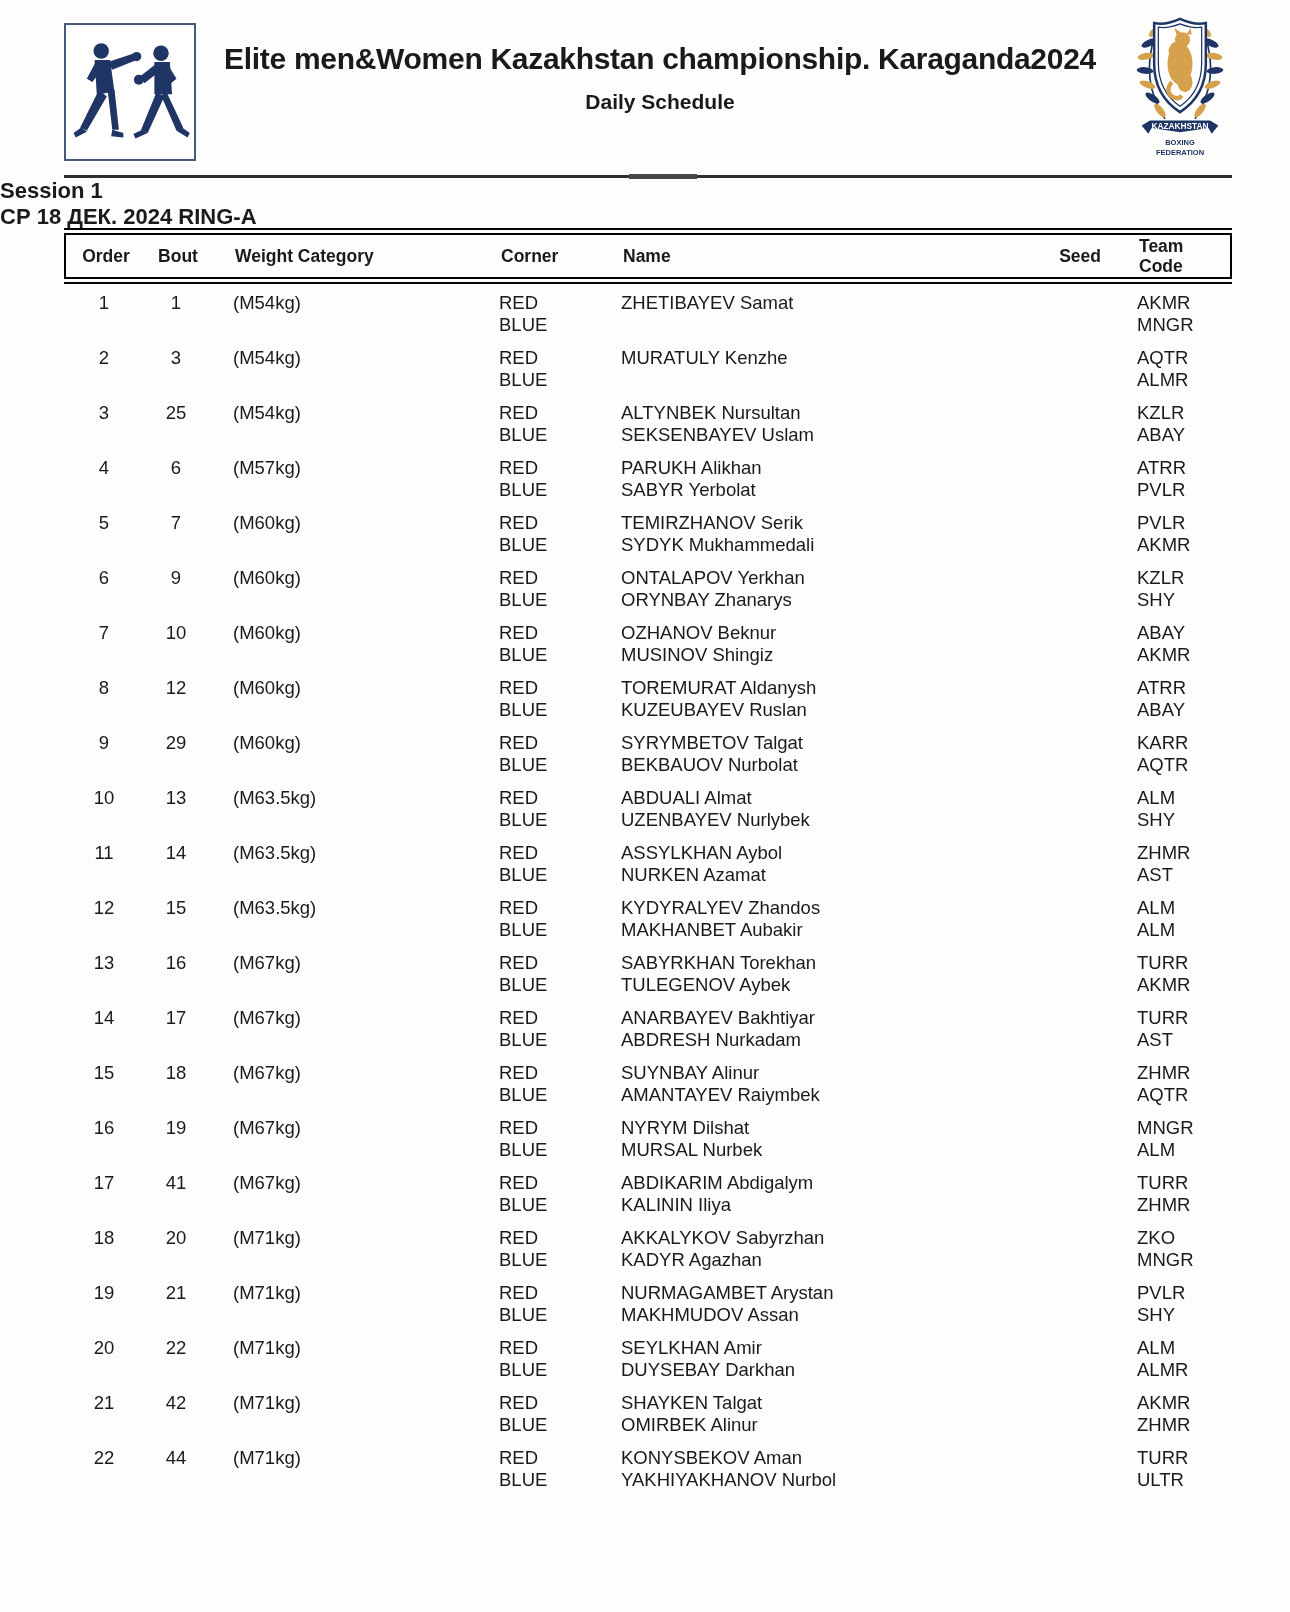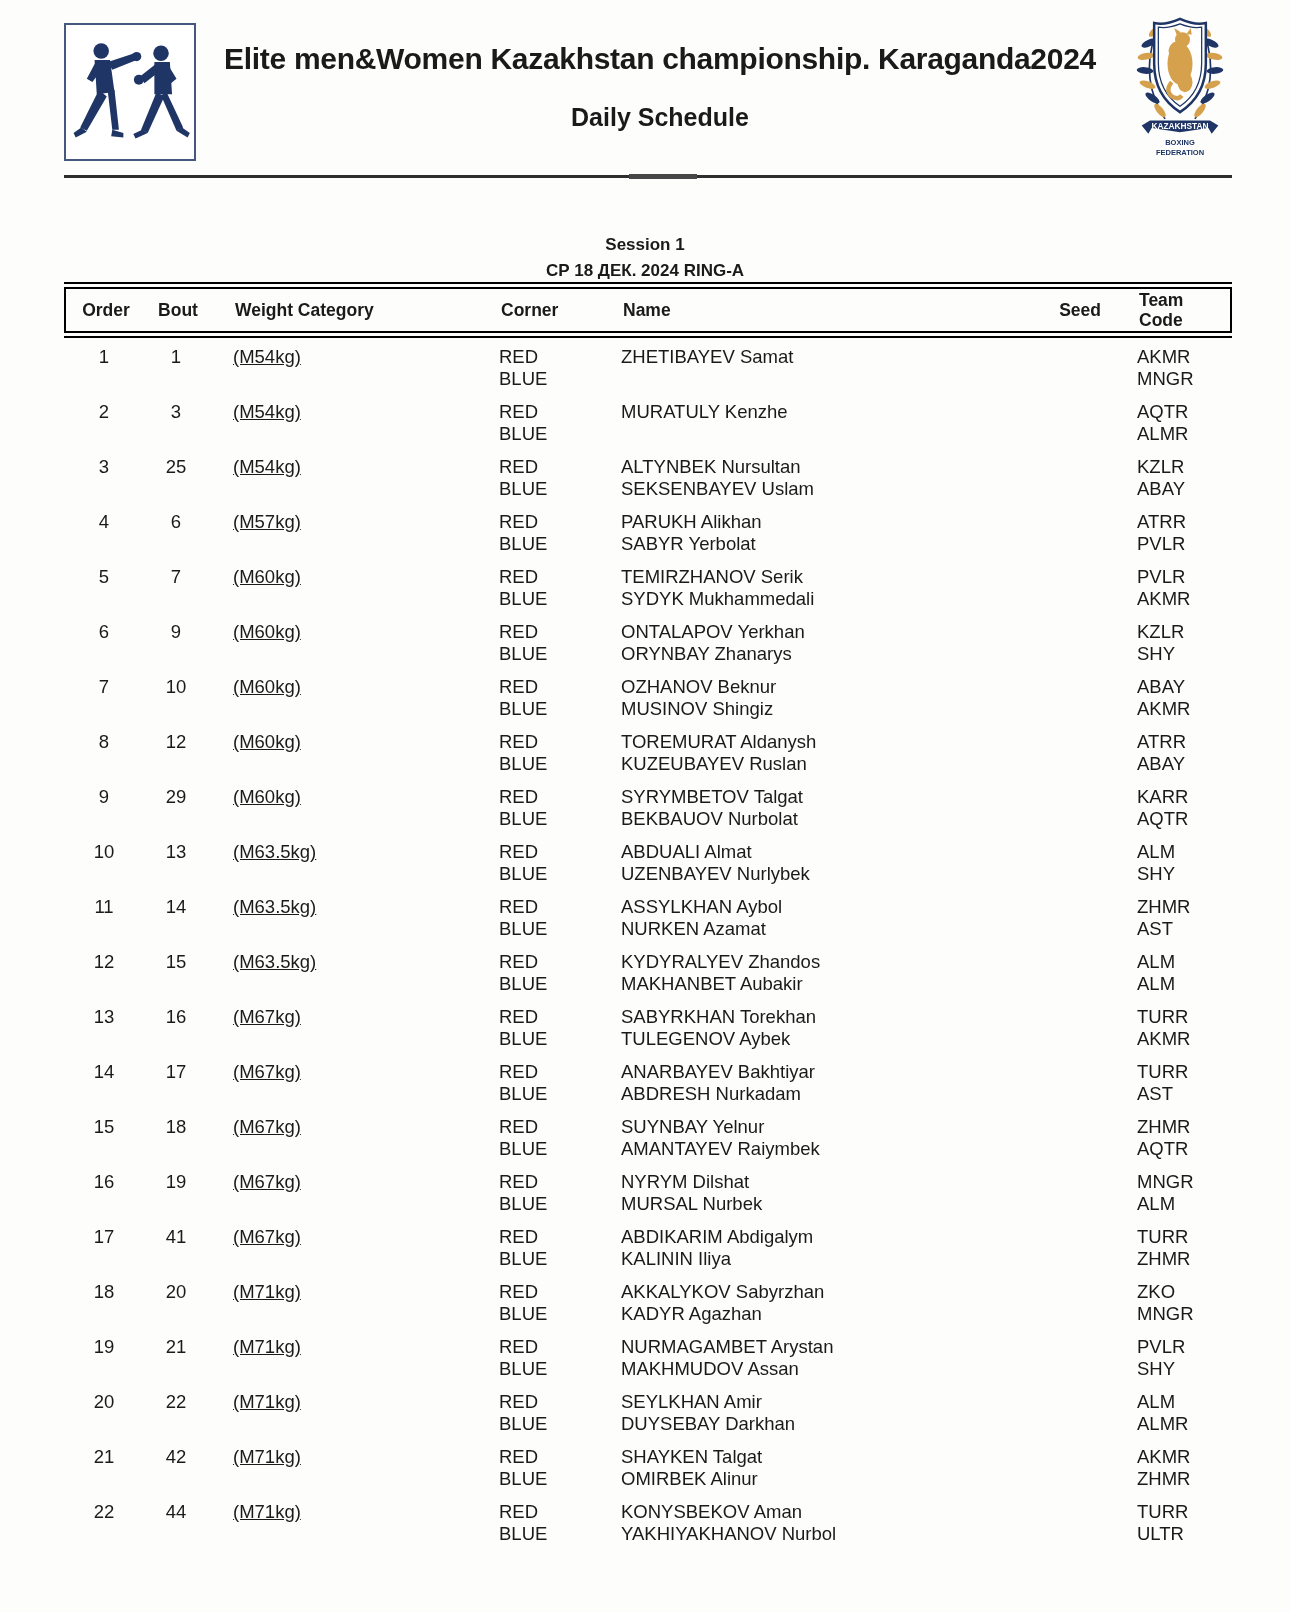--- a/index.html
+++ b/index.html
@@ -12,44 +12,44 @@
   
   .header { position:relative; height:160px; }
   .logo-left {
     position:absolute; left:64px; top:23px; width:132px; height:138px;
     border:2px solid #46587e; background:#fff;
     display:flex; align-items:center; justify-content:center;
   }
   .logo-right { position:absolute; right:60px; top:10px; width:100px; height:156px; }
   .titles { position:absolute; left:205px; right:175px; top:0; text-align:center; }
   .title { margin-top:42px; font-size:30px; font-weight:bold; letter-spacing:-0.3px; }
-  .subtitle { margin-top:27px; font-size:25px; font-weight:bold; }
+  .subtitle { margin-top:14px; font-size:21px; font-weight:bold; }
   .divider { position:relative; margin:15px 58px 0 64px; height:3px; background:#2e2e2e; }
   .divider::after { content:''; position:absolute; left:565px; top:-1px; width:68px; height:5px; background:#474747; }
   
-  .session { text-align:center; margin-top:54px; font-weight:bold; font-size:17px; line-height:26px; }
+  .session { text-align:left; font-weight:bold; font-size:22px; line-height:26px; }
   
   .table-wrap { margin:3px 58px 15px 64px; }
   .grid-cols { display:grid; grid-template-columns:80px 64px 291px 122px 393px 85px 133px; }
   .thead {
     position:relative; height:46px; align-items:center;
     border:2px solid #000; font-weight:bold; font-size:17.5px;
   }
   .thead::before { content:''; position:absolute; left:-2px; right:-2px; top:-7px; height:2px; background:#000; }
   .thead::after  { content:''; position:absolute; left:-2px; right:-2px; bottom:-7px; height:2px; background:#000; }
   .th { white-space:nowrap; }
   .th-order,.th-bout { text-align:center; }
   .th-weight { padding-left:25px; }
   .th-seed { text-align:right; }
   .th-team { padding-left:38px; line-height:20px; white-space:normal; }
   .tbody { margin-top:13px; font-size:18.5px; }
   .bout-row { margin-bottom:11px; line-height:22px; }
   .c { align-self:start; }
   .c-order,.c-bout { text-align:center; }
-  .c-weight { padding-left:25px;text-decoration:underline; }
+  .c-weight { padding-left:25px; }
   .c-team { padding-left:38px; }
   .emblem-text { font-weight:bold; }
 </style>
 </head>
 <body>
 
 <div class="page">
 
   <div class="header">
 
@@ -422,21 +422,21 @@
 
         <div class="bout-row grid-cols">
           <div class="c c-order">15</div>
           <div class="c c-bout">18</div>
           <div class="c c-weight">(M67kg)</div>
           <div class="c c-corner">
             <div>RED</div>
             <div>BLUE</div>
           </div>
           <div class="c c-name">
-            <div>SUYNBAY Yelnur</div>
+            <div>SUYNBAY Alinur</div>
             <div>AMANTAYEV Raiymbek</div>
           </div>
           <div class="c c-seed"></div>
           <div class="c c-team">
             <div>ZHMR</div>
             <div>AQTR</div>
           </div>
         </div>
 
         <div class="bout-row grid-cols">

